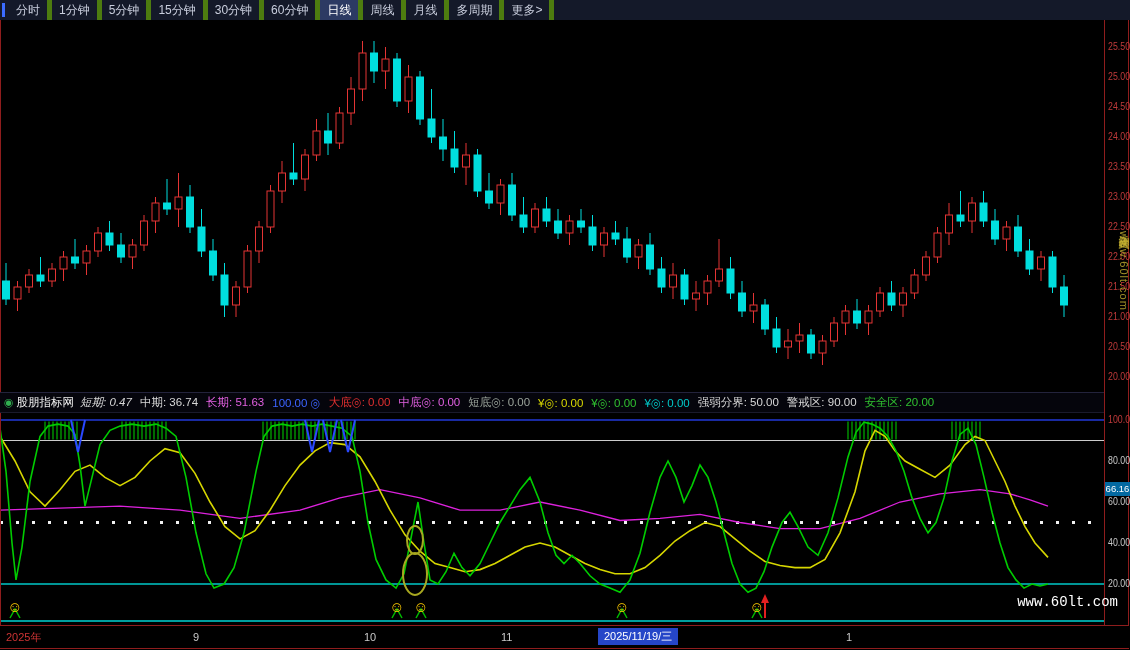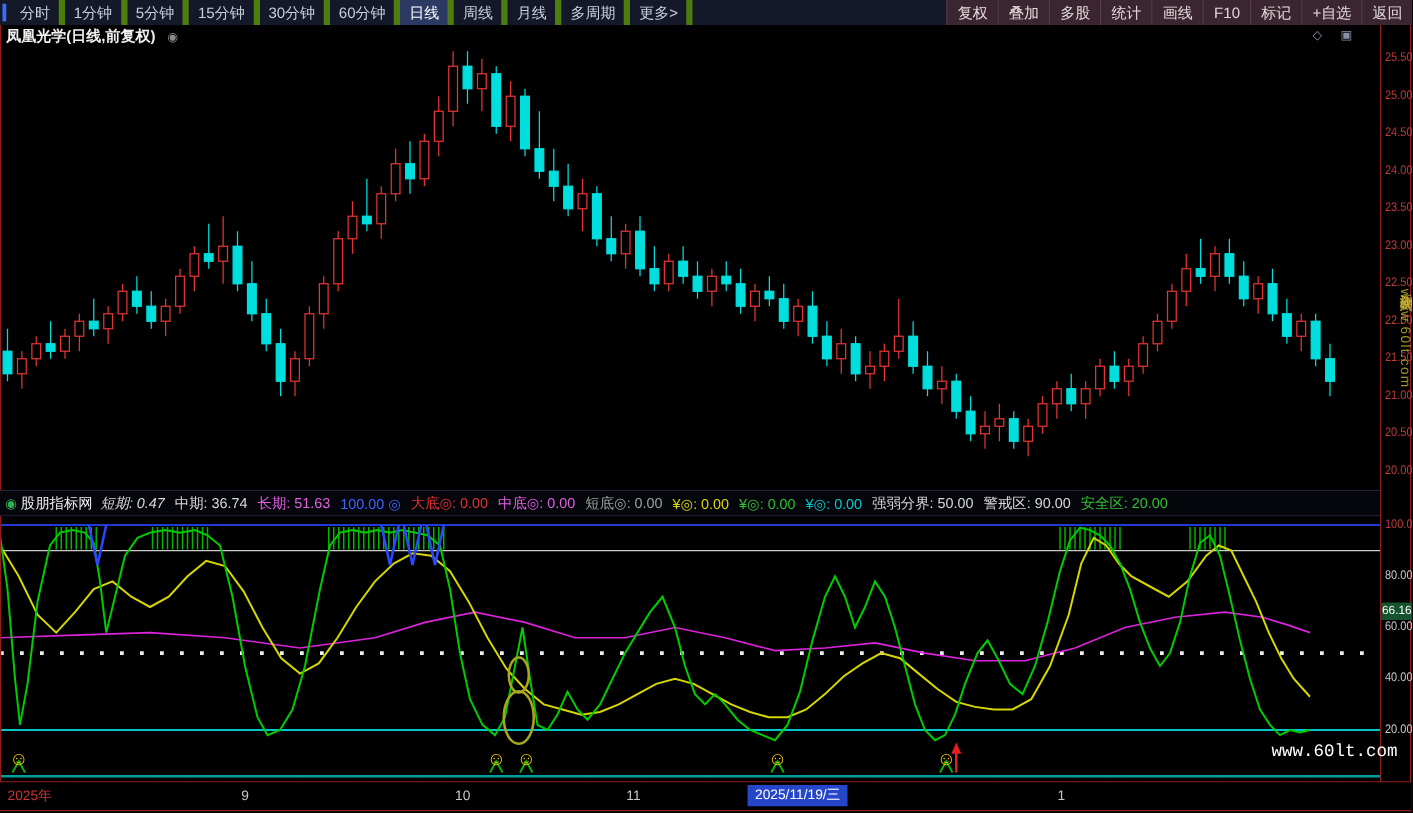--- a/index.html
+++ b/index.html
@@ -17,21 +17,21 @@
   
   #titlebar{position:absolute;left:0;top:20px;width:1104px;height:17px;line-height:17px;background:#000;}
   #title-text{margin-left:5px;font-size:12px;font-weight:bold;color:#f0f0f0;}
   #title-caret{margin-left:5px;font-size:10px;color:#8a8a8a;}
   #title-icons{position:absolute;left:1050px;top:0;color:#8890a8;font-size:10px;letter-spacing:6px;}
   
   #chart-svg{position:absolute;left:0;top:0;pointer-events:none;}
   
   #main-axis,#ind-axis{position:absolute;left:1106px;top:0;width:24px;height:650px;pointer-events:none;}
   .axlbl{position:absolute;left:2px;font-size:10px;line-height:12px;white-space:nowrap;transform:scaleX(.88);transform-origin:left;}
-  #ind-badge{position:absolute;left:1105px;top:482px;width:25px;height:14px;background:#14532d;color:#fff;
+  #ind-badge{position:absolute;left:1105px;top:482px;width:25px;height:14px;background:#0369a1;color:#fff;
              font-size:9.5px;line-height:14px;text-align:center;z-index:6;}
   
   #ind-header{position:absolute;left:0;top:393px;width:1104px;height:19px;background:#05050c;
               display:flex;align-items:center;font-size:11.5px;white-space:nowrap;overflow:hidden;}
   #ind-src-icon{color:#30b050;margin:0 3px 0 4px;font-size:11px;}
   #ind-src{color:#f0f0f0;margin-right:6px;}
   .ind-param{margin-right:8px;}
   
   #date-axis{position:absolute;left:0;top:626px;width:1129px;height:22px;background:#000;font-size:11px;}
   .datelbl{position:absolute;top:3px;line-height:16px;}
@@ -56,38 +56,22 @@
         <span class="tb-item">5分钟</span>
         <span class="tb-item">15分钟</span>
         <span class="tb-item">30分钟</span>
         <span class="tb-item">60分钟</span>
         <span class="tb-item active">日线</span>
         <span class="tb-item">周线</span>
         <span class="tb-item">月线</span>
         <span class="tb-item">多周期</span>
         <span class="tb-item">更多&gt;</span>
       </div>
-    <div id="tb-right">
-        <span class="tb-btn">复权</span>
-        <span class="tb-btn">叠加</span>
-        <span class="tb-btn">多股</span>
-        <span class="tb-btn">统计</span>
-        <span class="tb-btn">画线</span>
-        <span class="tb-btn">F10</span>
-        <span class="tb-btn">标记</span>
-        <span class="tb-btn">+自选</span>
-        <span class="tb-btn">返回</span>
-      </div>
   </div>
 
-  <div id="titlebar">
-    <span id="title-text">凤凰光学(日线,前复权)</span>
-    <span id="title-caret">◉</span>
-    <span id="title-icons">◇ ▣</span>
-  </div>
 
   <svg id="chart-svg" width="1130" height="650">
       <g>
         <line x1="6" y1="263.0000000000001" x2="6" y2="305.00000000000006" stroke="#00dede" stroke-width="1"></line>
         <rect x="2.5" y="280.9999999999999" width="7" height="18.000000000000057" fill="#00dede" stroke="#00dede" stroke-width="1"></rect>
         <line x1="17.5" y1="280.9999999999999" x2="17.5" y2="310.9999999999999" stroke="#e43434" stroke-width="1"></line>
         <rect x="14" y="287" width="7" height="11.999999999999943" fill="#000000" stroke="#e43434" stroke-width="1"></rect>
         <line x1="29" y1="268.99999999999994" x2="29" y2="293.0000000000001" stroke="#e43434" stroke-width="1"></line>
         <rect x="25.5" y="275.00000000000006" width="7" height="11.999999999999943" fill="#000000" stroke="#e43434" stroke-width="1"></rect>
         <line x1="40.5" y1="257" x2="40.5" y2="287" stroke="#00dede" stroke-width="1"></line>

